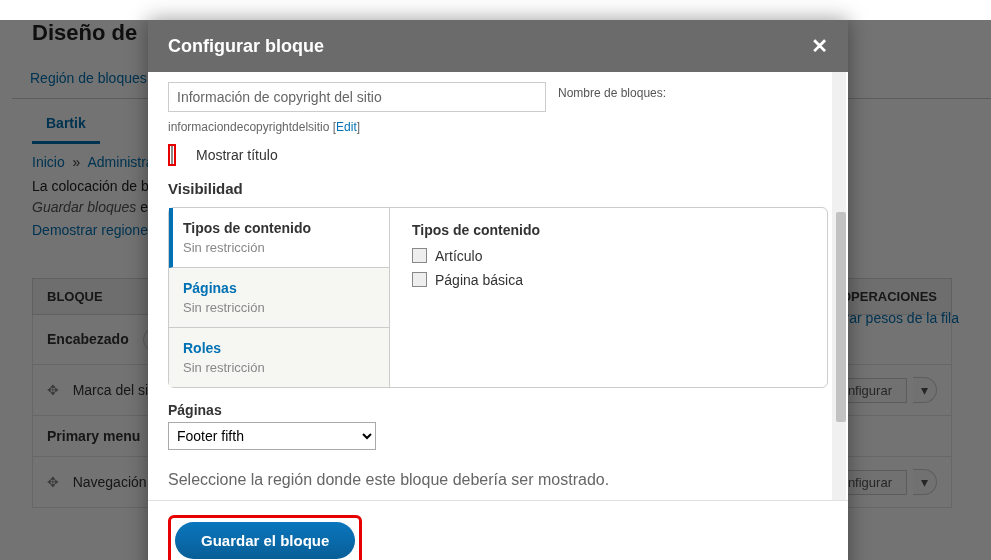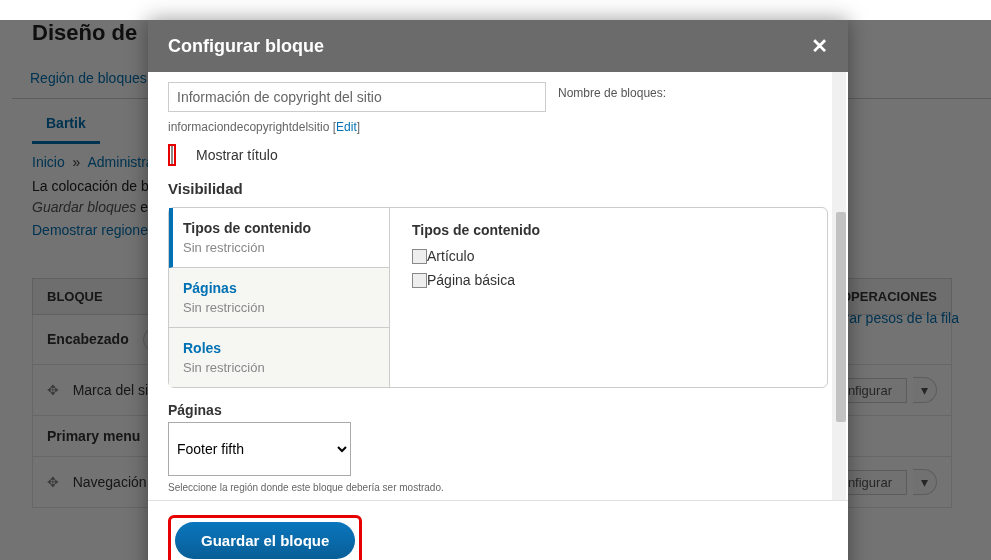--- a/index.html
+++ b/index.html
@@ -43,26 +43,26 @@
 h3.section{font-size:15px;font-weight:bold;margin:8px 0 10px}
 .vis-wrap{border:1px solid #ccc;border-radius:6px;display:flex}
 .vis-tabs{width:220px;background:#f6f6f3;border-right:1px solid #ccc}
 .vis-tab{border-bottom:1px solid #ccc;padding:12px 14px;cursor:pointer}
 .vis-tab.active{background:#fff;border-left:4px solid #0071b3;padding-left:10px}
 .vis-tab .title{color:#333;font-weight:600;font-size:14px}
 .vis-tab.inactive .title{color:#0071b3;font-weight:700}
 .vis-tab .desc{color:#888;font-size:13px;margin-top:4px}
 .vis-pane{flex:1;padding:14px 22px}
 .vis-pane .pane-h{font-weight:bold;margin-bottom:10px}
-.opt-row{display:flex;align-items:flex-end;gap:0;margin-bottom:8px}
+.opt-row{display:flex;align-items:flex-start;gap:8px;margin-bottom:8px}
 .opt-row .chk{width:13px;height:13px}
 .region-sec{margin-top:14px}
 .region-sec label{font-weight:bold;display:block;margin-bottom:4px}
-.region-sec select{width:183px;padding:17px 4px;font-size:14px;border:1px solid #aaa;background:#fff}
-.region-sec .hint{color:#666;font-size:10px;margin-top:6px}
+.region-sec select{width:208px;padding:4px 4px;font-size:14px;border:1px solid #aaa;background:#fff}
+.region-sec .hint{color:#666;font-size:16px;margin-top:21px}
 .modal-footer{position:absolute;left:0;right:0;bottom:0;padding:14px 20px;background:#fff;border-top:1px solid #e0e0e0}
 .btn-primary{background:#0071b3;background:linear-gradient(#0a76bd,#085e97);color:#fff;border:none;border-radius:20px;padding:10px 26px;font-size:15px;font-weight:600;cursor:pointer}
 .hl-red-big{border:3px solid #e60000;border-radius:6px;display:inline-block;padding:4px}
 </style>
 </head>
 <body>
 
 <div class="page">
 
   <h1 class="page-title">Diseño de</h1>

